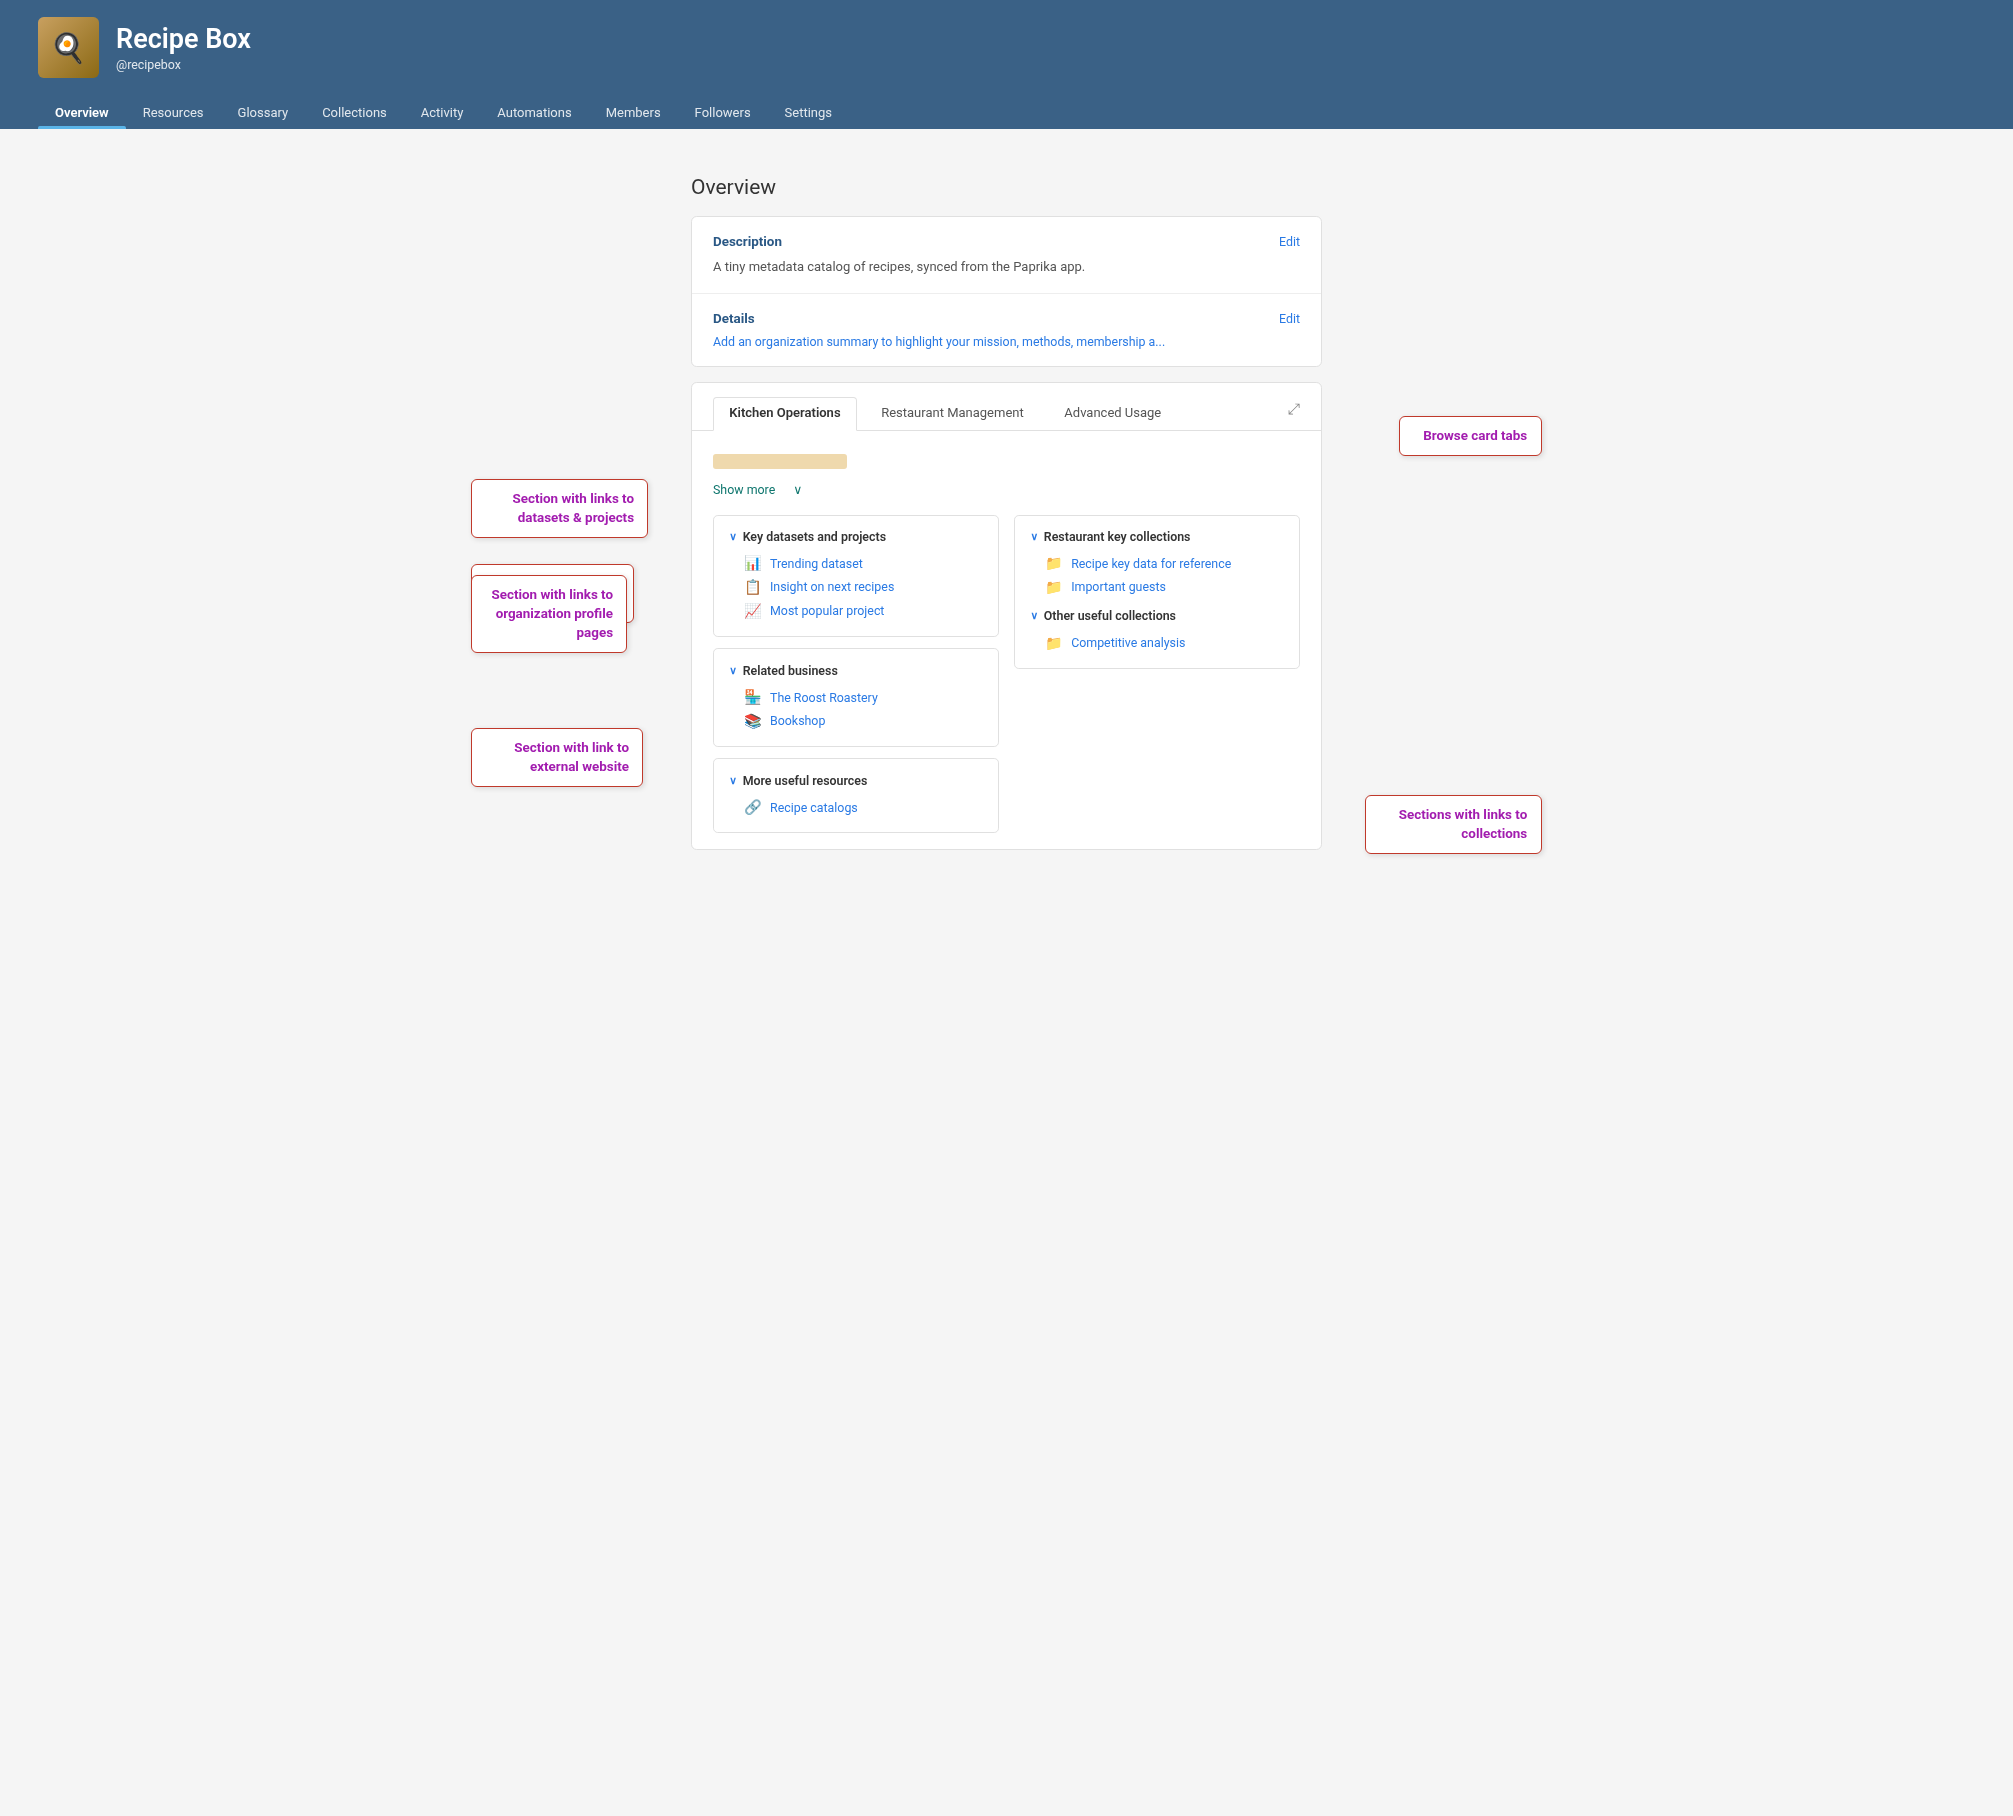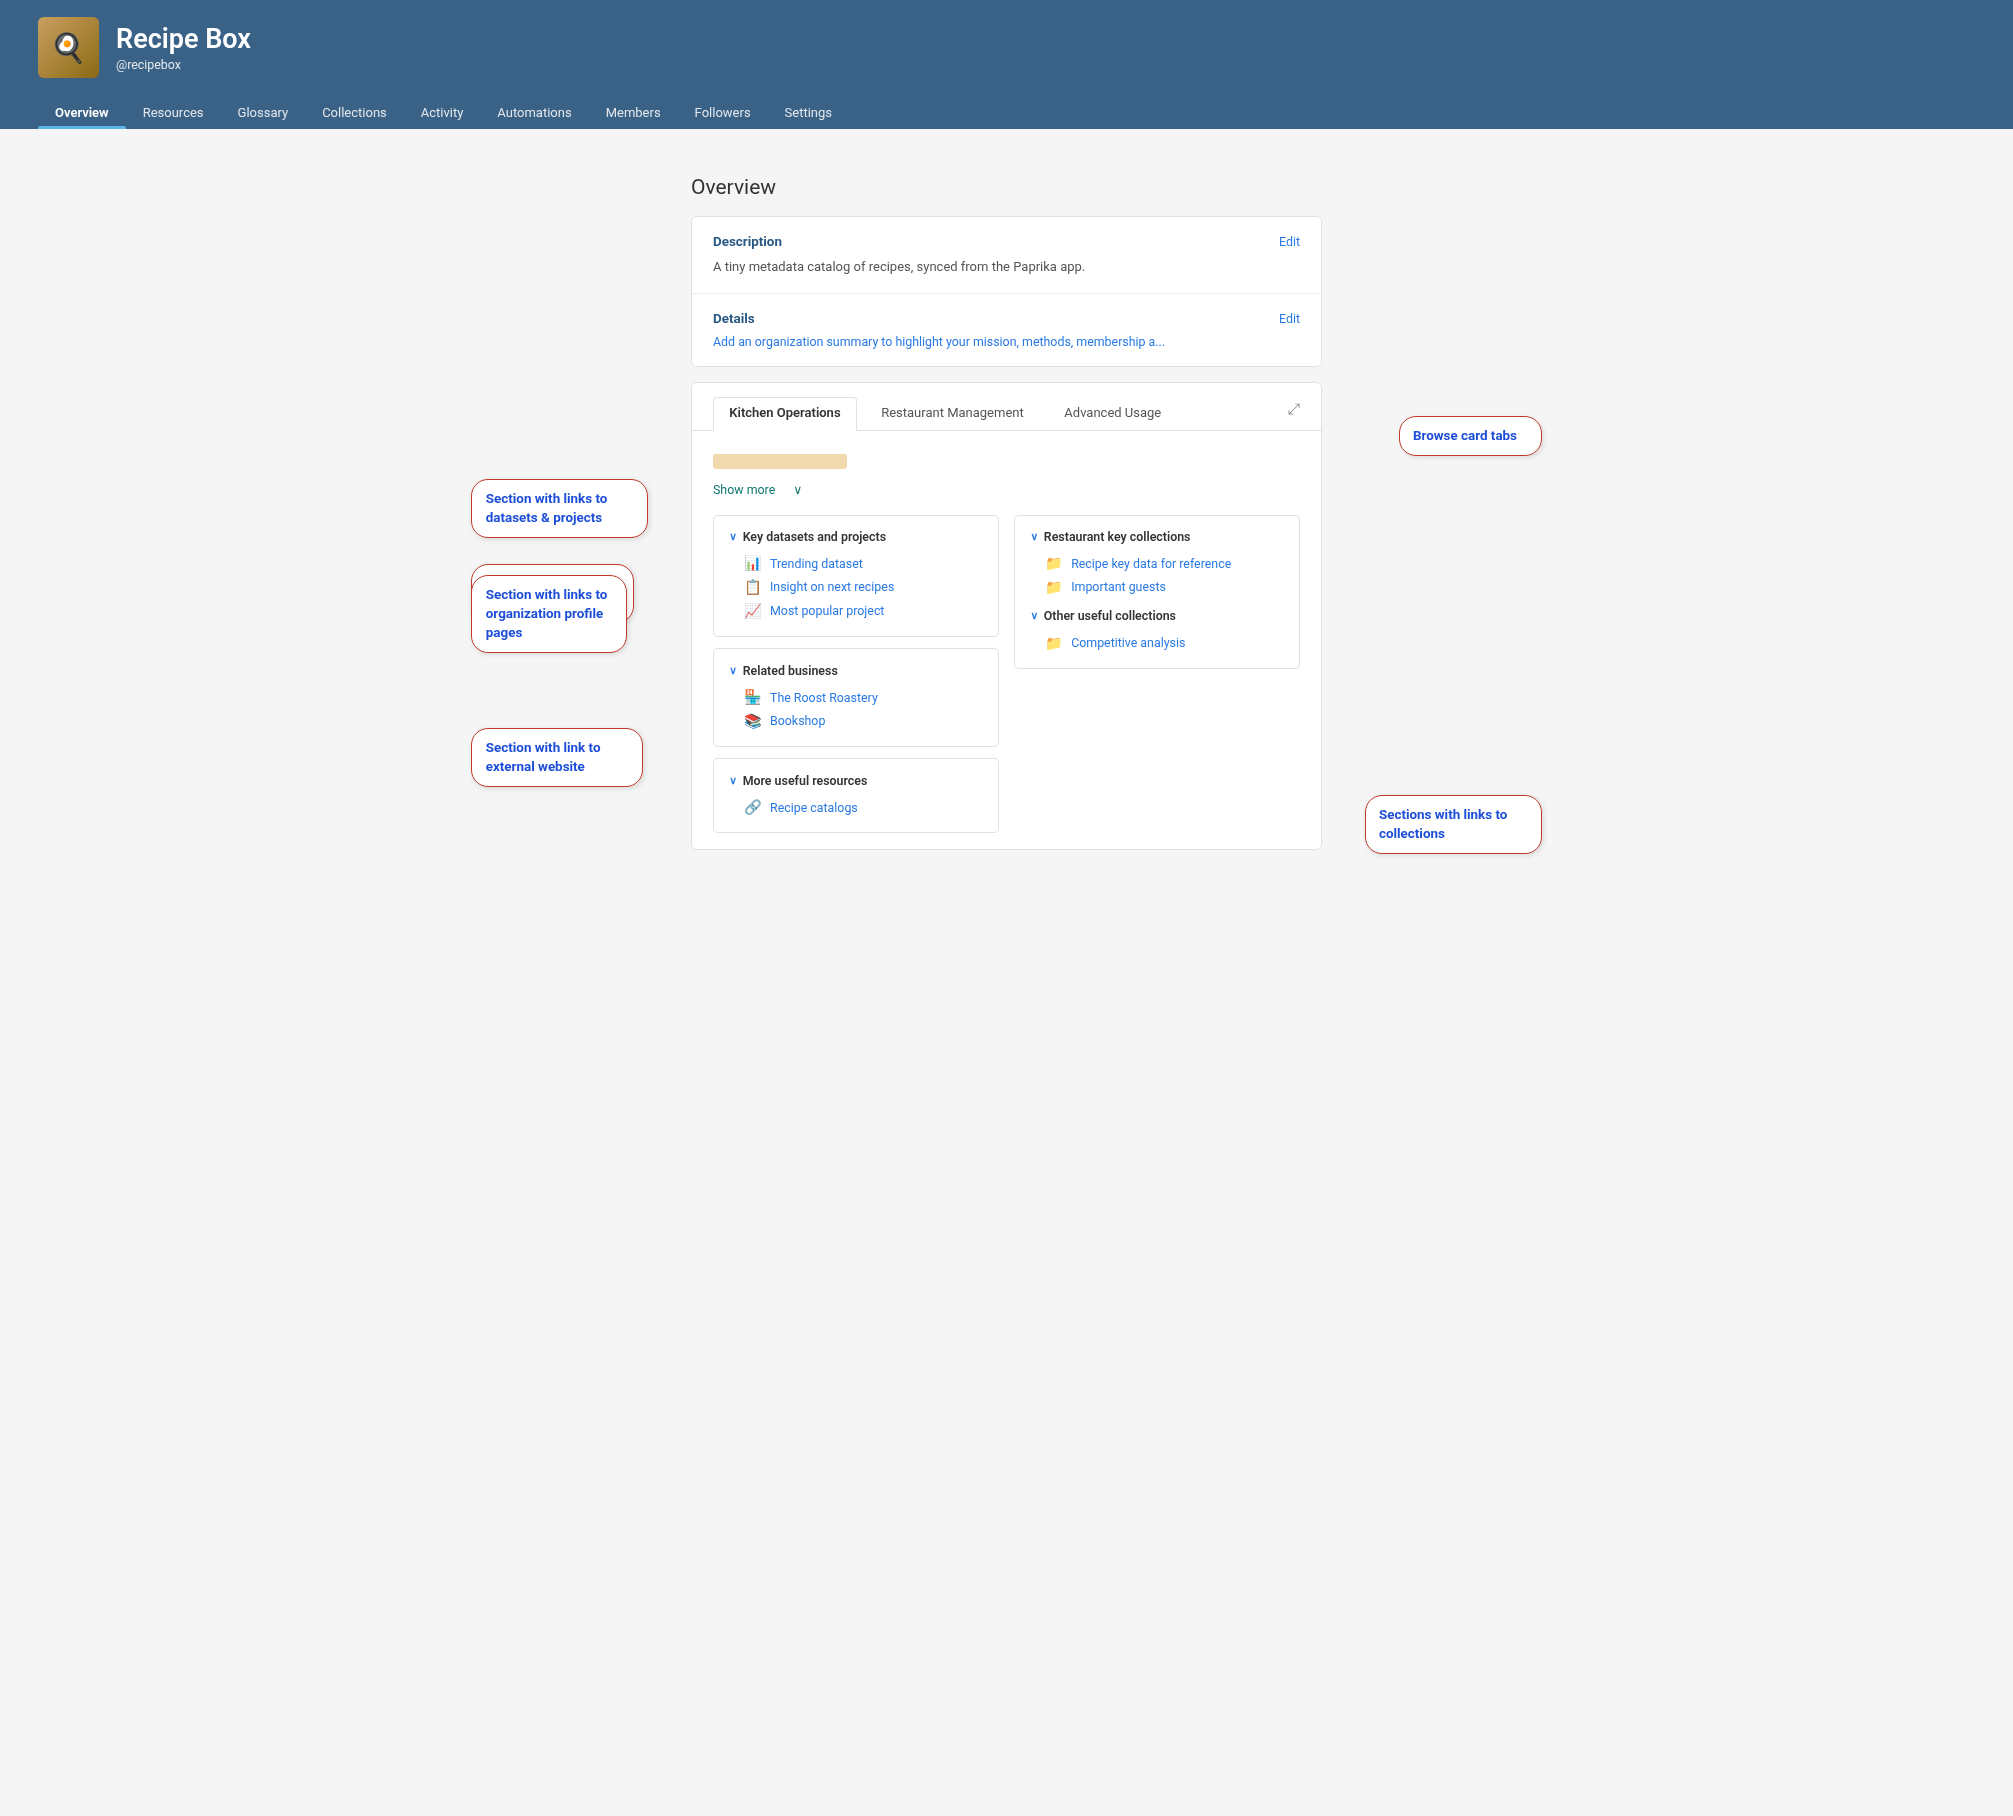--- a/index.html
+++ b/index.html
@@ -59,21 +59,21 @@
 
     
     .sections-grid { display: grid; grid-template-columns: 1fr 1fr; gap: 15.3px; margin-top: 3.8px; }
 
     
     .section-box { border: 1px solid #e0e0e0; border-radius: 4.8px; padding: 13.4px 15.3px; }
     .section-group-title { font-size: 12.4px; font-weight: 600; color: #333; display: flex; align-items: center; gap: 5.7px; margin-bottom: 7.6px; }
     .chevron-icon { color: #2a7ae4; font-size: 10.5px; }
     .section-item { display: flex; align-items: center; gap: 7.6px; padding: 3.8px 0 3.8px 15.3px; font-size: 12.4px; color: #2a7ae4; cursor: pointer; }
     .item-icon { font-size: 14.3px; flex-shrink: 0; }
-    .callout { position: absolute; background: white; border: 1.9px solid #c0392b; border-radius: 17px; padding: 9.6px 13.4px; font-size: 13.4px; font-weight: 700; color: #1d4ed8; line-height: 1.4; text-align: left; box-shadow: 1.9px 1.9px 5.7px rgba(0,0,0,0.1); z-index: 10; }
+    .callout { position: absolute; background: white; border: 1.9px solid #c0392b; border-radius: 6px; padding: 9.6px 13.4px; font-size: 13.4px; font-weight: 700; color: #a21caf; line-height: 1.4; text-align: right; box-shadow: 1.9px 1.9px 5.7px rgba(0,0,0,0.1); z-index: 10; }
     .callout::after { content: ''; position: absolute; width: 0; height: 0; }
 
     
     .outer-wrapper { max-width: 1051px; margin: 0 auto; padding: 23px 210px; position: relative; }
 
     
     .icon-dataset { color: #5b9bd5; }
     .icon-project { color: #7b68ee; }
     .icon-trending { color: #e8a020; }
     .icon-org { color: #8b6914; }

